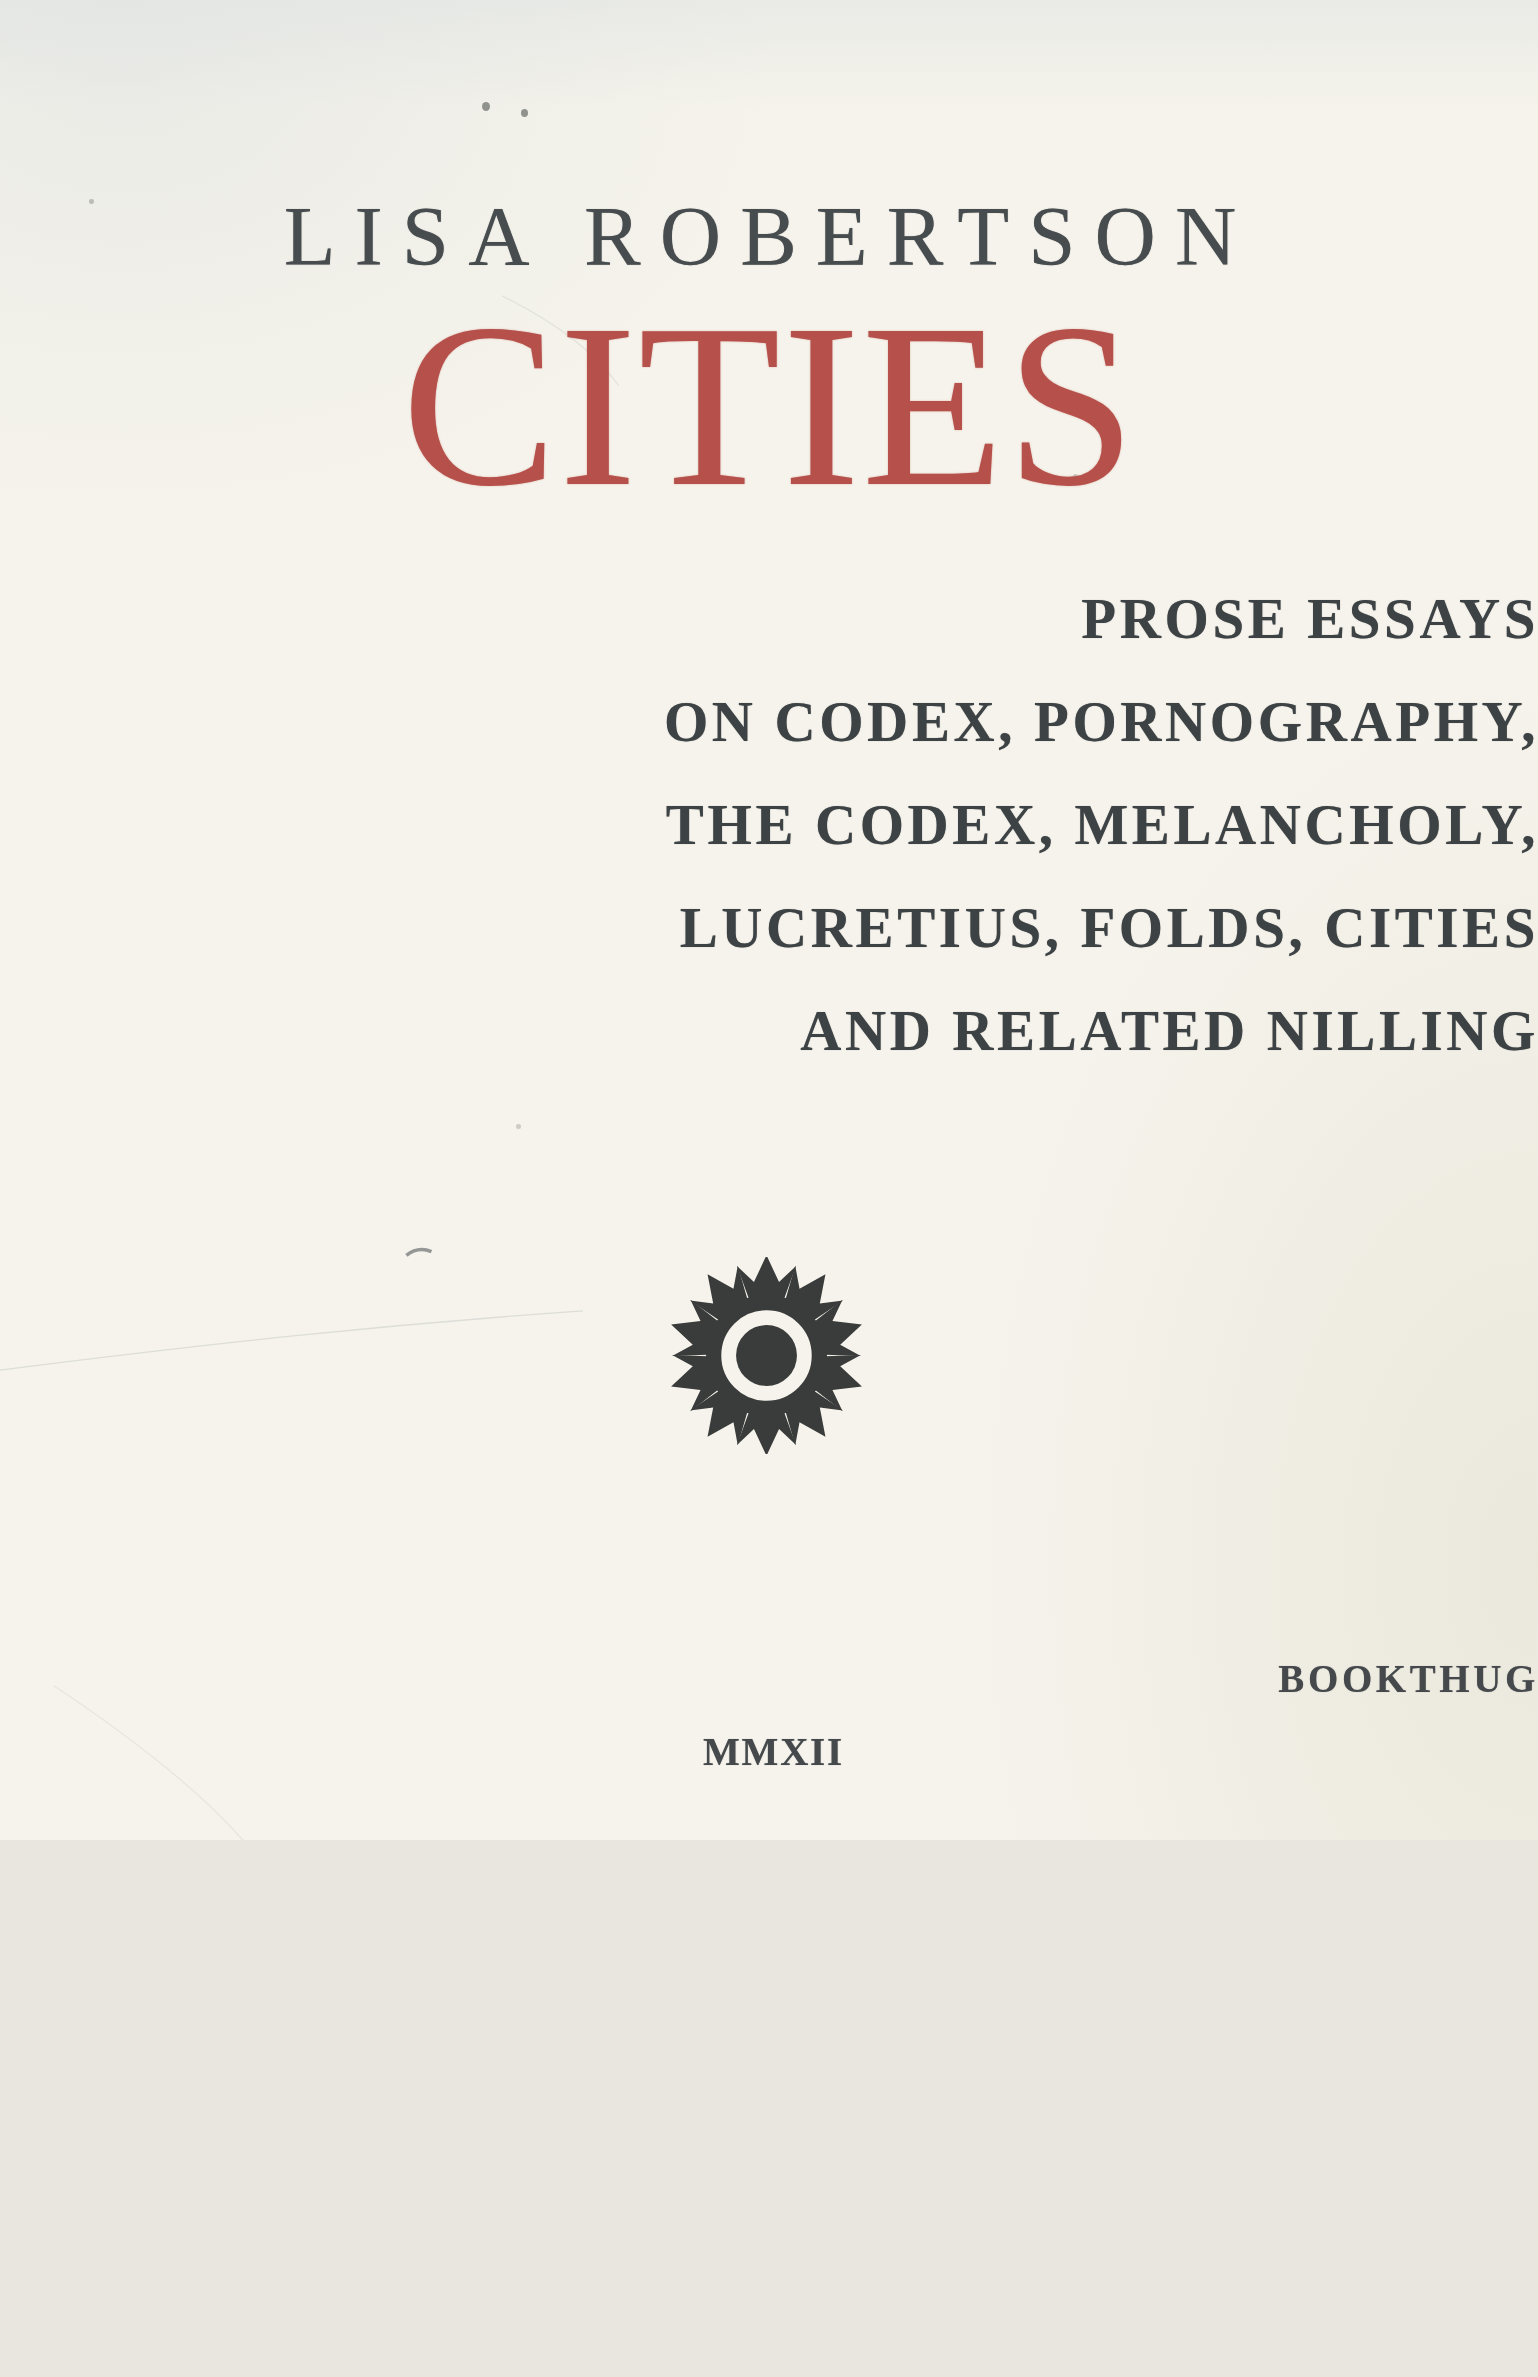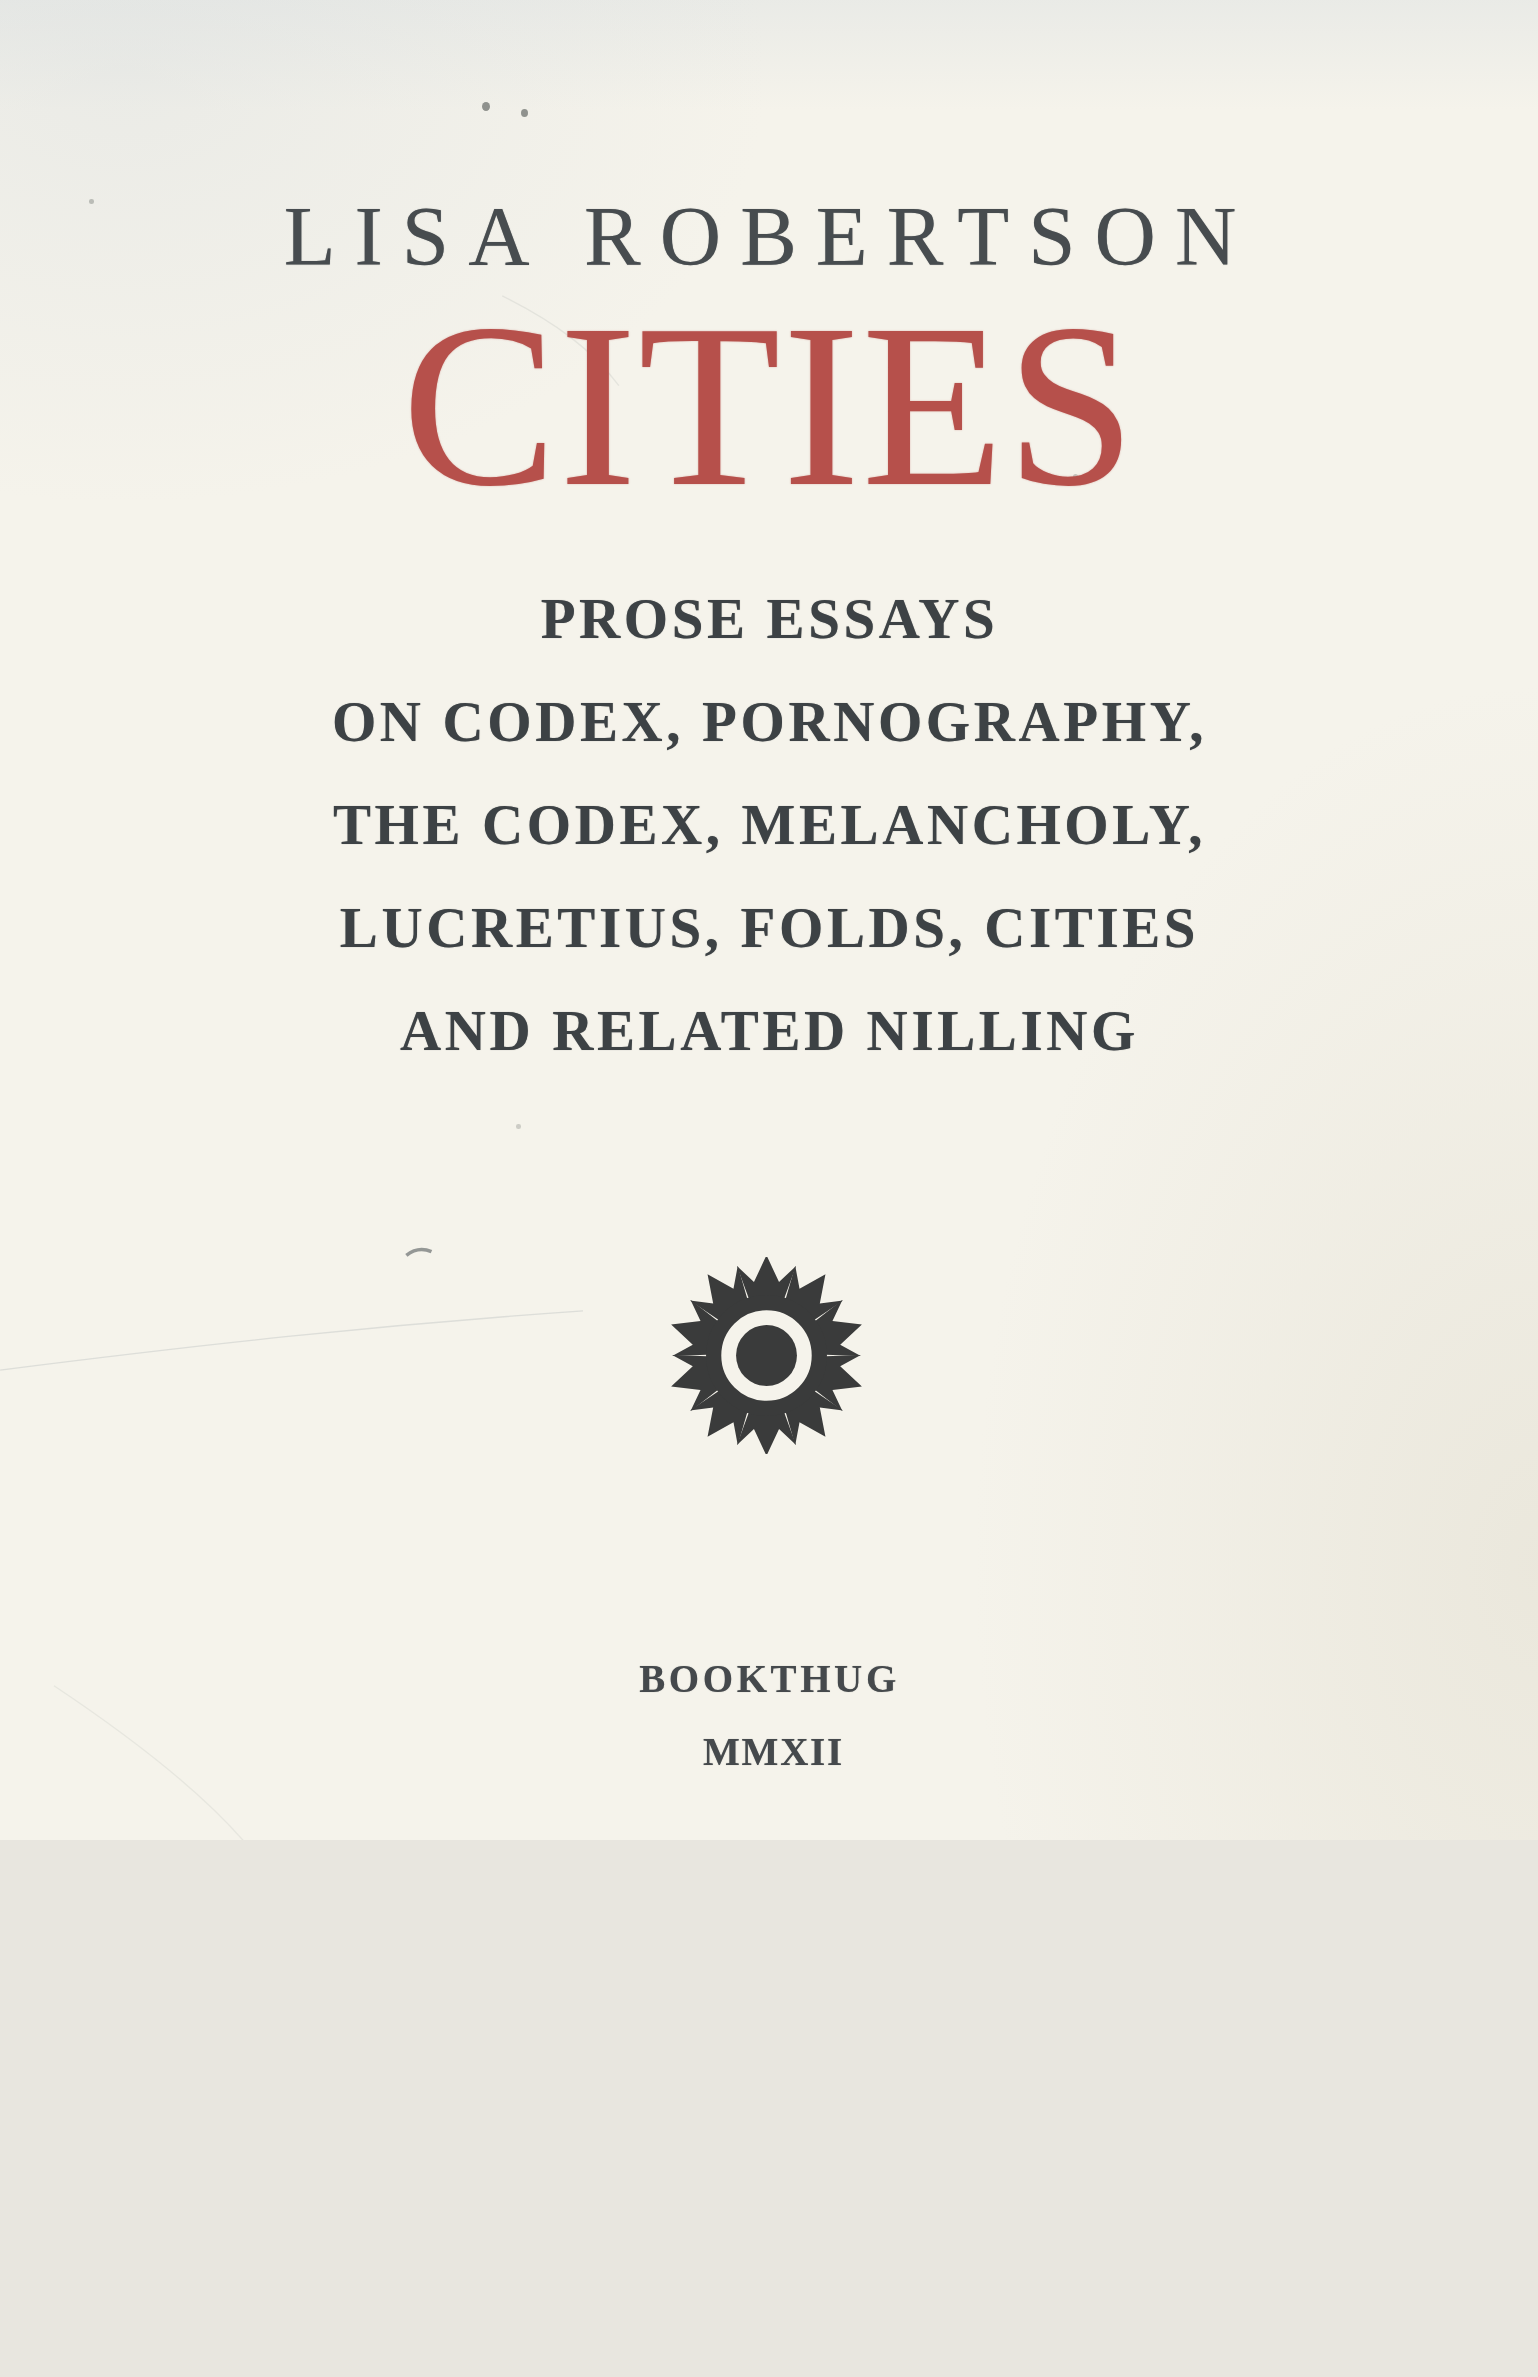--- a/index.html
+++ b/index.html
@@ -45,21 +45,21 @@
     font-size: 233px;
     letter-spacing: 1.8px;
     font-weight: 400;
     color: var(--title-red);
     text-shadow: 0 0 1.8px rgba(182,80,75,0.45);
   }
   .subtitle {
     position: absolute;
     left: 0; right: 0;
     top: 567px;
-    text-align: center;
+    text-align: right;
     font-size: 57px;
     font-weight: 700;
     line-height: 103px;
     letter-spacing: 3.6px;
     color: #3d4245;
     text-shadow: 0 0 0.9px rgba(61,66,69,0.5);
   }
   .subtitle .sub-line { white-space: nowrap; }
   .ornament-wrap {
     position: absolute;
@@ -68,20 +68,21 @@
     width: 197px;
     height: 197px;
   }
   .publisher {
     top: 1656px;
     font-size: 39px;
     font-weight: 700;
     letter-spacing: 3.6px;
     color: #45494c;
     text-shadow: 0 0 0.9px rgba(69,73,76,0.5);
+    text-align: right;
   }
   .year {
     top: 1729px;
     font-size: 39px;
     font-weight: 700;
     letter-spacing: 1.8px;
     color: #45494c;
     text-shadow: 0 0 0.9px rgba(69,73,76,0.5);
     padding-left: 8px;
   }

